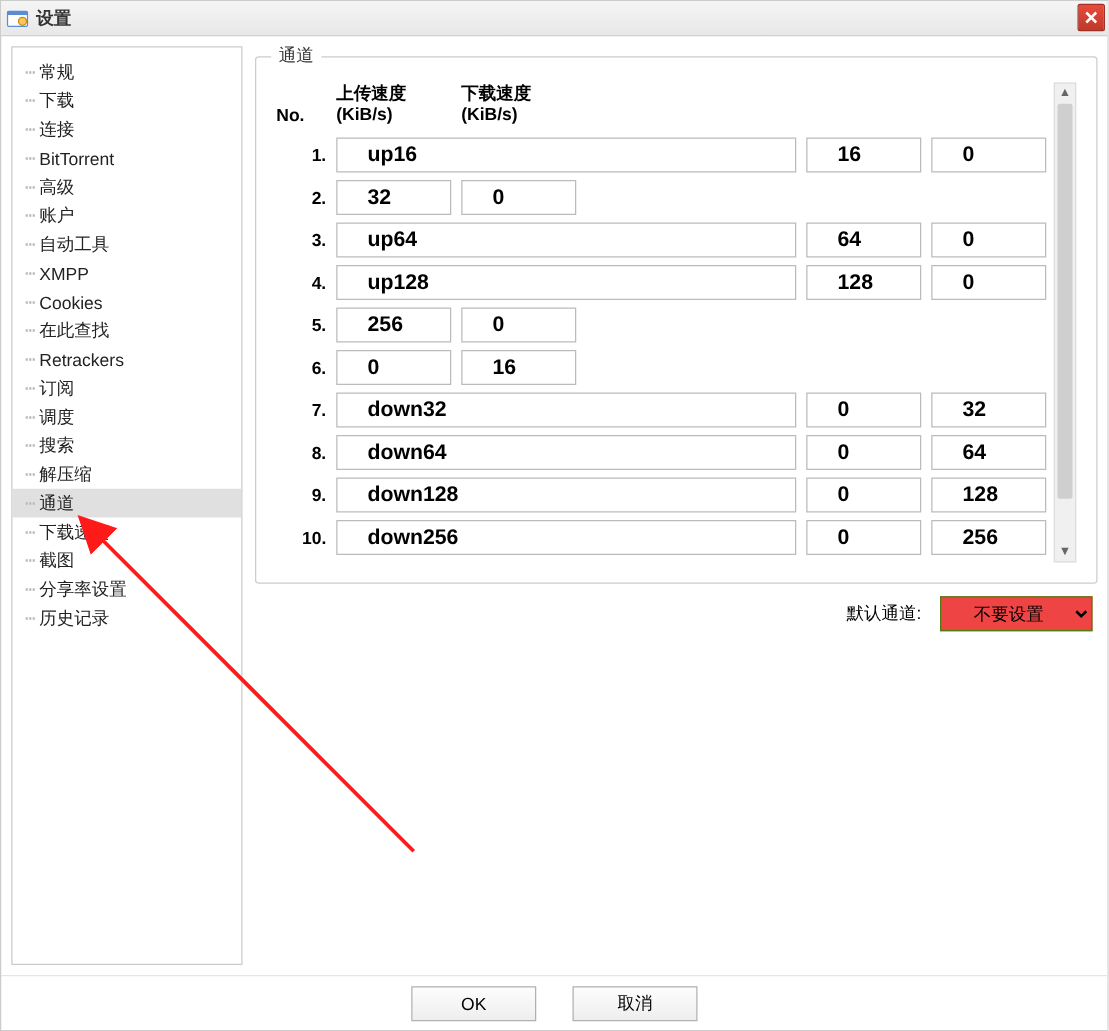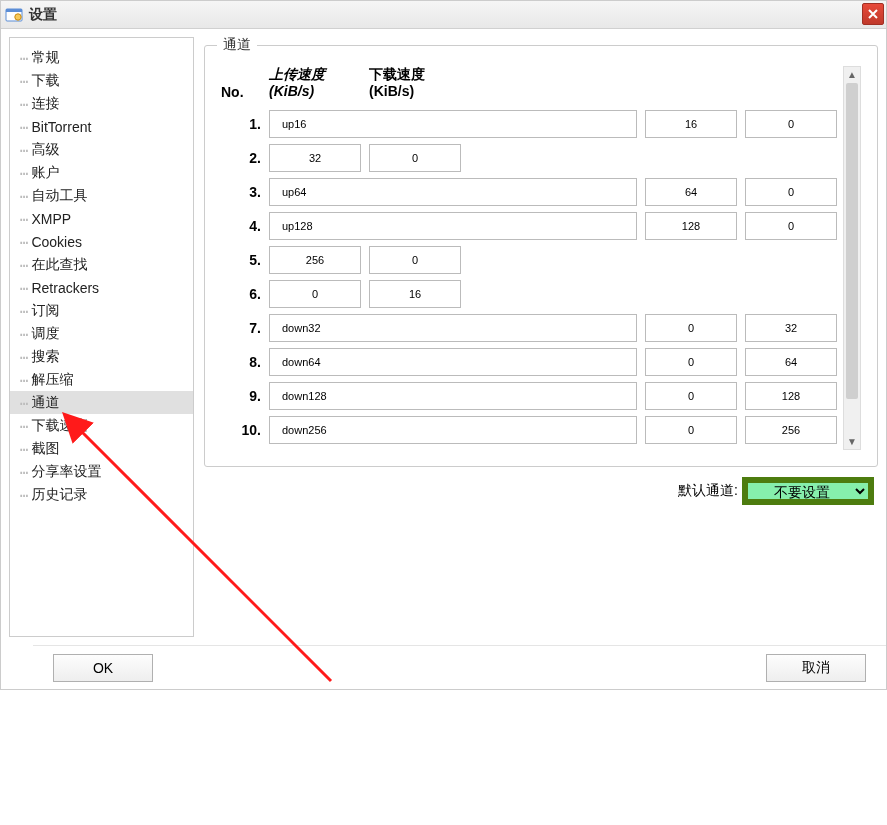--- a/index.html
+++ b/index.html
@@ -5,21 +5,21 @@
   * { box-sizing: border-box; }
   body {
     margin: 0;
     font-family: "Microsoft YaHei", "Segoe UI", Tahoma, sans-serif;
     font-size: 14px;
     background: #fff;
     color: #000;
   }
   .window {
     width: 887px;
-    height: 690px;
+    height: 825px;
     display: flex;
     flex-direction: column;
     border: 1px solid #ccc;
     background: #fff;
     position: relative;
   }
   .titlebar {
     height: 28px;
     background: linear-gradient(#f5f5f5,#e8e8e8);
     border-bottom: 1px solid #d0d0d0;
@@ -124,27 +124,28 @@
     margin-bottom: 6px;
   }
   .row .no {
     width: 40px;
     text-align: right;
     font-weight: bold;
   }
   .row input[type=text] {
     height: 28px;
     border: 1px solid #bbb;
-    padding: 0 12px;
+    padding: 0 24px;
     font-family: inherit;
-    font-size: 11px;
+    font-size: 17px;
     background: #fff;
+    font-weight: bold;
   }
   .row .name-input { flex: 1; }
-  .row .speed-input { width: 92px; text-align: center; }
+  .row .speed-input { width: 92px; text-align: left; }
   .scrollbar {
     width: 18px;
     background: #f0f0f0;
     border: 1px solid #ddd;
     position: relative;
     display: flex;
     flex-direction: column;
     align-items: center;
     justify-content: space-between;
     padding: 2px 0;
@@ -159,42 +160,41 @@
   }
   .scrollbar .arrow {
     color: #666;
     font-size: 10px;
     cursor: pointer;
   }
   .default-row {
     display: flex;
     justify-content: flex-end;
     align-items: center;
-    gap: 4px;
+    gap: 15px;
     margin-top: 10px;
     padding-right: 4px;
   }
   .default-row select {
     height: 28px;
-    border: 6px solid #4d7c0f;
+    border: 1px solid #4d7c0f;
     font-family: inherit;
     font-size: 14px;
     padding: 0 22px;
     min-width: 110px;
-    background: #86efac;
+    background: #ef4444;
   }
   .footer {
     height: 44px;
     border-top: 1px solid #e5e5e5;
     display: flex;
-    justify-content: space-between;
+    justify-content: center;
     align-items: center;
     gap: 29px;
     padding: 0 20px;
-    margin-left: 32px;
   }
   .footer button {
     width: 100px;
     height: 28px;
     border: 1px solid #b0b0b0;
     background: linear-gradient(#fdfdfd,#eeeeee);
     font-family: inherit;
     font-size: 14px;
     cursor: pointer;
   }
@@ -313,21 +313,21 @@
     <div class="main">
 
       <div class="groupbox">
         <span class="groupbox-title">通道</span>
 
         <div class="channels-wrap">
           <div class="channels-table">
 
             <div class="hdr-row">
               <div class="col-no">No.</div>
-              <div class="col-speed" style="white-space:pre-line;font-style:italic;">上传速度
+              <div class="col-speed" style="white-space:pre-line;">上传速度
 (KiB/s)</div>
               <div class="col-speed" style="white-space:pre-line;">下载速度
 (KiB/s)</div>
             </div>
 
             <div id="rows">
                 <div class="row">
                   <div class="no">1.</div>
                   <input type="text" class="name-input" value="up16" style="">
                   <input type="text" class="speed-input" value="16" style="">

